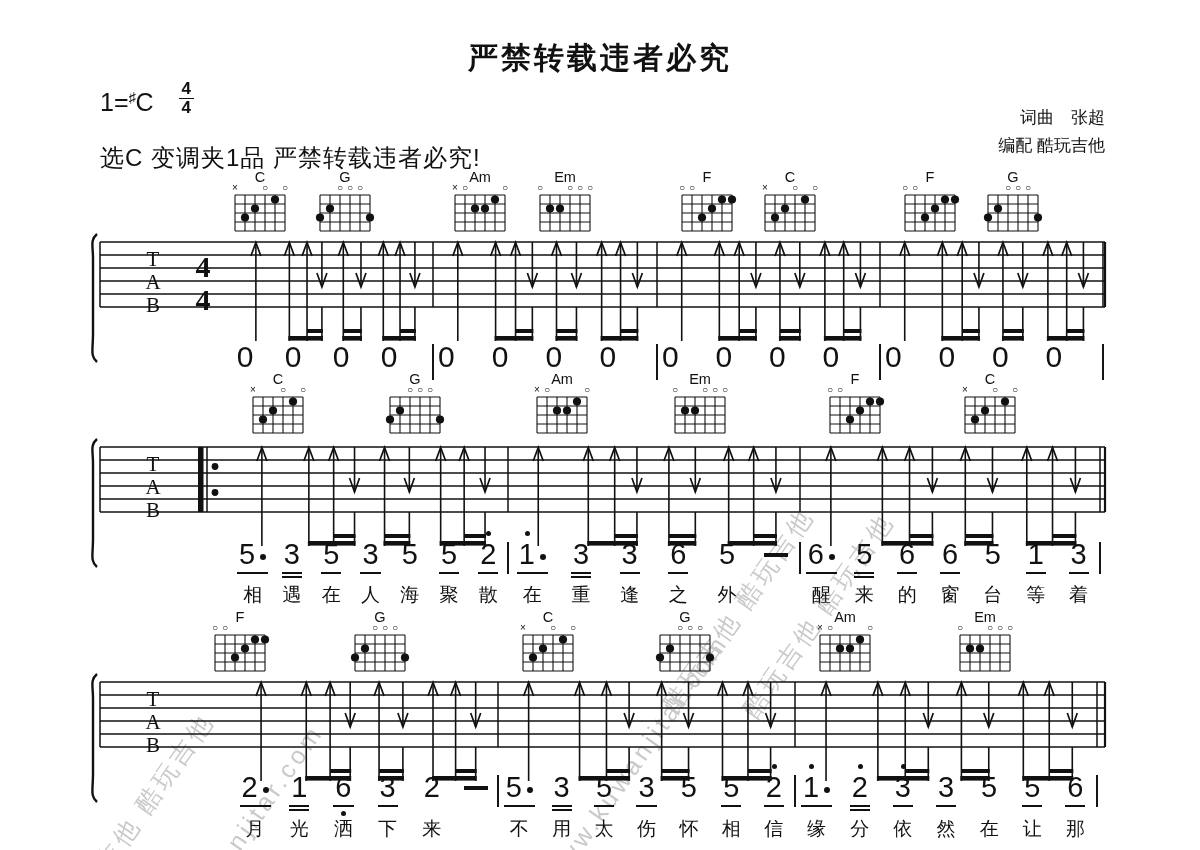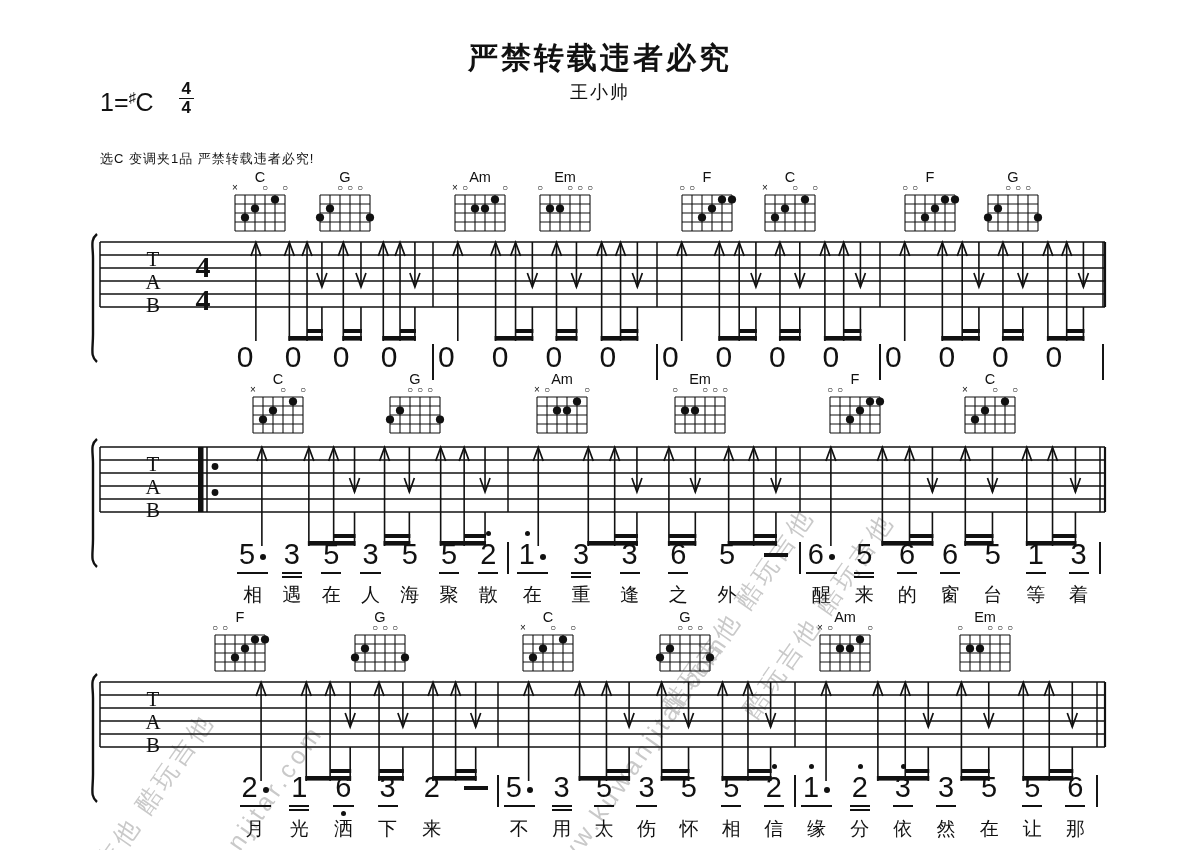--- a/index.html
+++ b/index.html
@@ -10,21 +10,21 @@
   .wm{position:absolute;color:#c9c9c9;transform:rotate(-55deg);transform-origin:0 0;
       white-space:nowrap;font-size:25px;letter-spacing:4px;z-index:0}
   .title{left:0;right:0;top:38px;text-align:center;font-size:30px;font-weight:bold;letter-spacing:3px;z-index:2}
   .subtitle{left:0;right:0;top:80px;text-align:center;font-size:18px;letter-spacing:2px;z-index:2}
   .keyblk{left:100px;top:80px;font-size:25px;z-index:2}
   .sharp{font-size:14px;vertical-align:9px;font-weight:bold}
   .frac{display:inline-block;vertical-align:-2px;margin-left:18px;font-size:17px;font-weight:bold;
         text-align:center;line-height:1.05}
   .frac .ft{display:block;border-bottom:1.8px solid #111;padding:0 3px}
   .frac .fb{display:block;padding:0 3px}
-  .capo{left:100px;top:150px;font-size:13px;letter-spacing:1px;z-index:2}
+  .capo{left:100px;top:142px;font-size:24px;letter-spacing:1px;z-index:2}
   .credits{right:95px;top:104px;text-align:right;font-size:17px;line-height:28px;z-index:2}
   svg.staff{position:absolute;z-index:1}
   .zero{font-size:30px;text-align:center;z-index:1}
   .jm{display:flex;z-index:1}
   .jcell{flex:1;display:flex;justify-content:center}
   .jnote{position:relative;display:inline-block;line-height:1;padding:0 1px}
   .jd{font-size:29px;line-height:1}
   .jdot{display:inline-block;width:6px;height:6px;border-radius:50%;background:#111;margin:0 0 6px 5px;vertical-align:middle}
   .joct{position:absolute;width:5px;height:5px;border-radius:50%;background:#111;left:7px}
   .joct.up{top:-9px}
@@ -41,32 +41,35 @@
 <body>
 
 <div id="sheet">
   <div class="wm" style="left:655px;top:700px">酷玩吉他 酷玩吉他</div>
   <div class="wm" style="left:735px;top:705px">酷玩吉他 酷玩吉他</div>
   <div class="wm" style="left:540px;top:872px">www.kuwanjitar.com</div>
   <div class="wm" style="left:55px;top:905px">酷玩吉他 酷玩吉他</div>
   <div class="wm" style="left:135px;top:962px">www.kuwanjitar.com</div>
 
   <div class="abs title">严禁转载违者必究</div>
-  <div class="abs subtitle">王小帅</div>
 
   <div class="abs keyblk">
     <span>1=</span><span class="sharp">♯</span><span>C</span>
     <span class="frac">
       <span class="ft">4</span>
       <span class="fb">4</span>
     </span>
   </div>
 
   <div class="abs capo">选C 变调夹1品 严禁转载违者必究!</div>
 
+  <div class="abs credits">
+    <div>词曲　张超</div>
+    <div>编配 酷玩吉他</div>
+  </div>
 <div class=" abs" style="left: 223px; top: 170px; width: 74px; height: 64px;"><svg width="74" height="64">
         <text x="37" y="12" text-anchor="middle" font-size="14.5" fill="#111111" font-family="Liberation Sans, sans-serif">C</text>
         <text x="12" y="21" text-anchor="middle" font-size="10" fill="#111111" font-family="Liberation Sans, sans-serif">×</text>
         <text x="42" y="21" text-anchor="middle" font-size="10" fill="#111111" font-family="Liberation Sans, sans-serif">○</text>
         <text x="62" y="21" text-anchor="middle" font-size="10" fill="#111111" font-family="Liberation Sans, sans-serif">○</text>
         <line x1="12" y1="25" x2="12" y2="61" stroke="#111111" stroke-width="1.1"></line>
         <line x1="22" y1="25" x2="22" y2="61" stroke="#111111" stroke-width="1.1"></line>
         <line x1="32" y1="25" x2="32" y2="61" stroke="#111111" stroke-width="1.1"></line>
         <line x1="42" y1="25" x2="42" y2="61" stroke="#111111" stroke-width="1.1"></line>
         <line x1="52" y1="25" x2="52" y2="61" stroke="#111111" stroke-width="1.1"></line>

